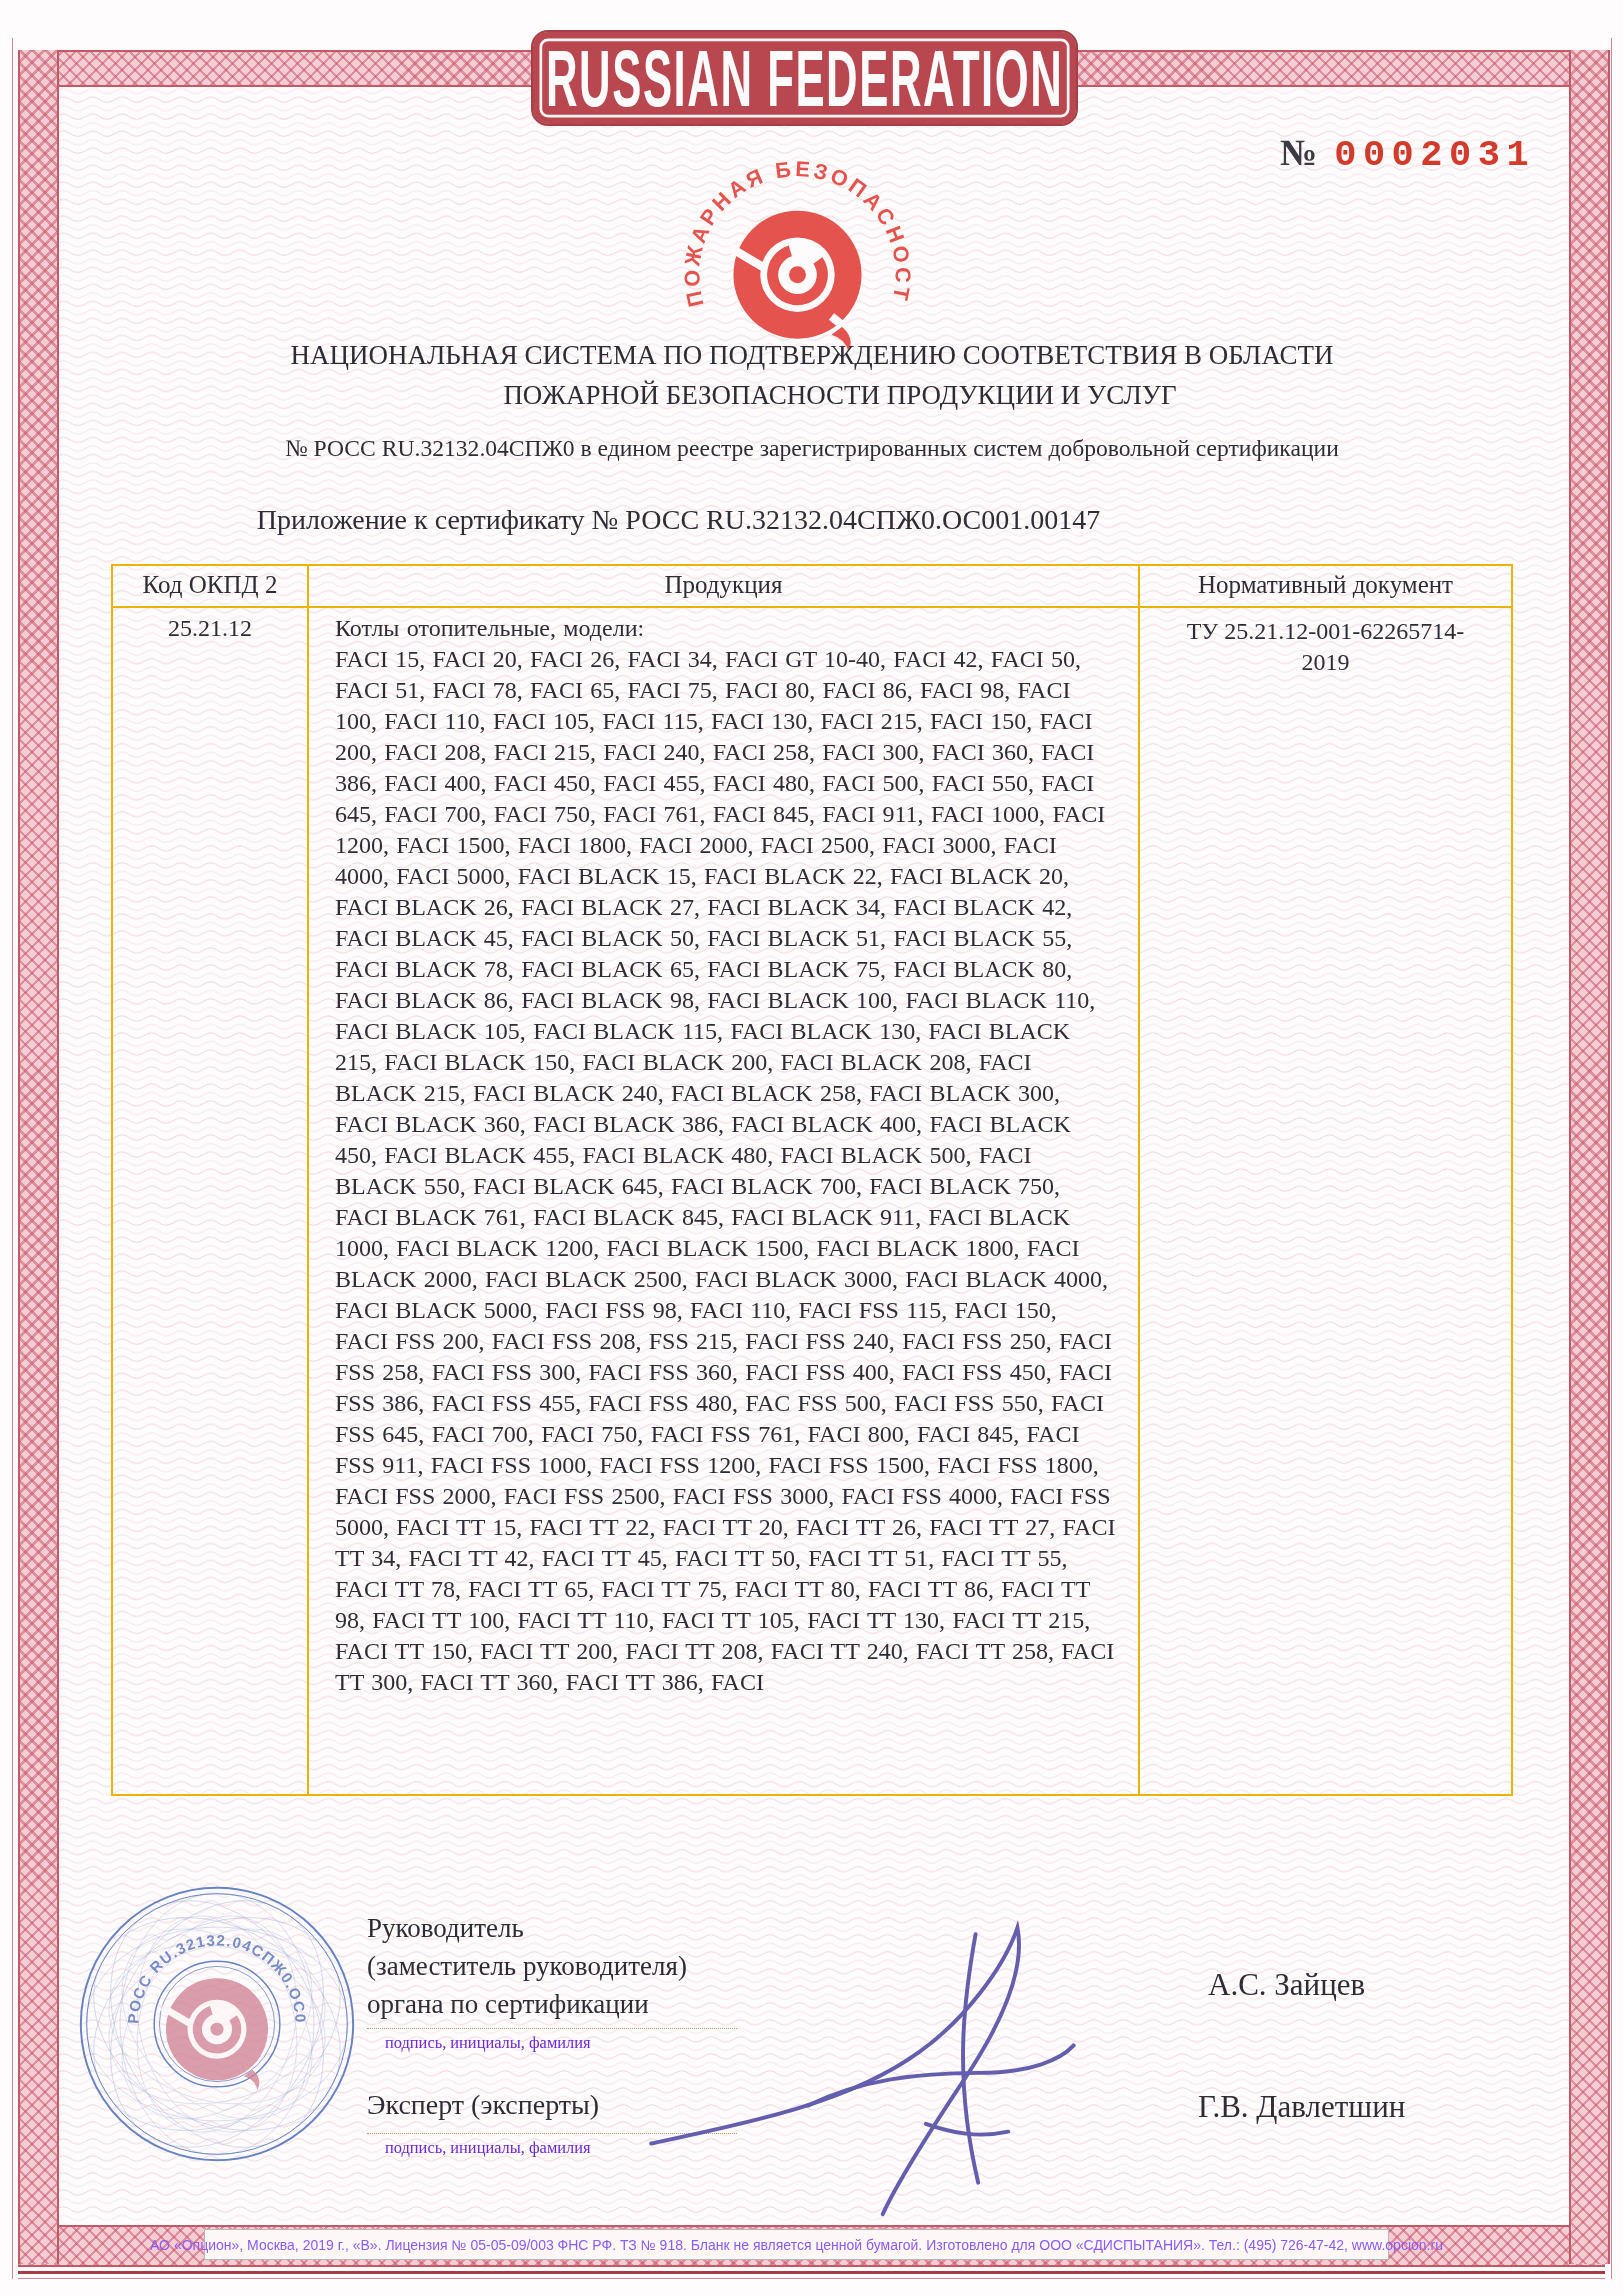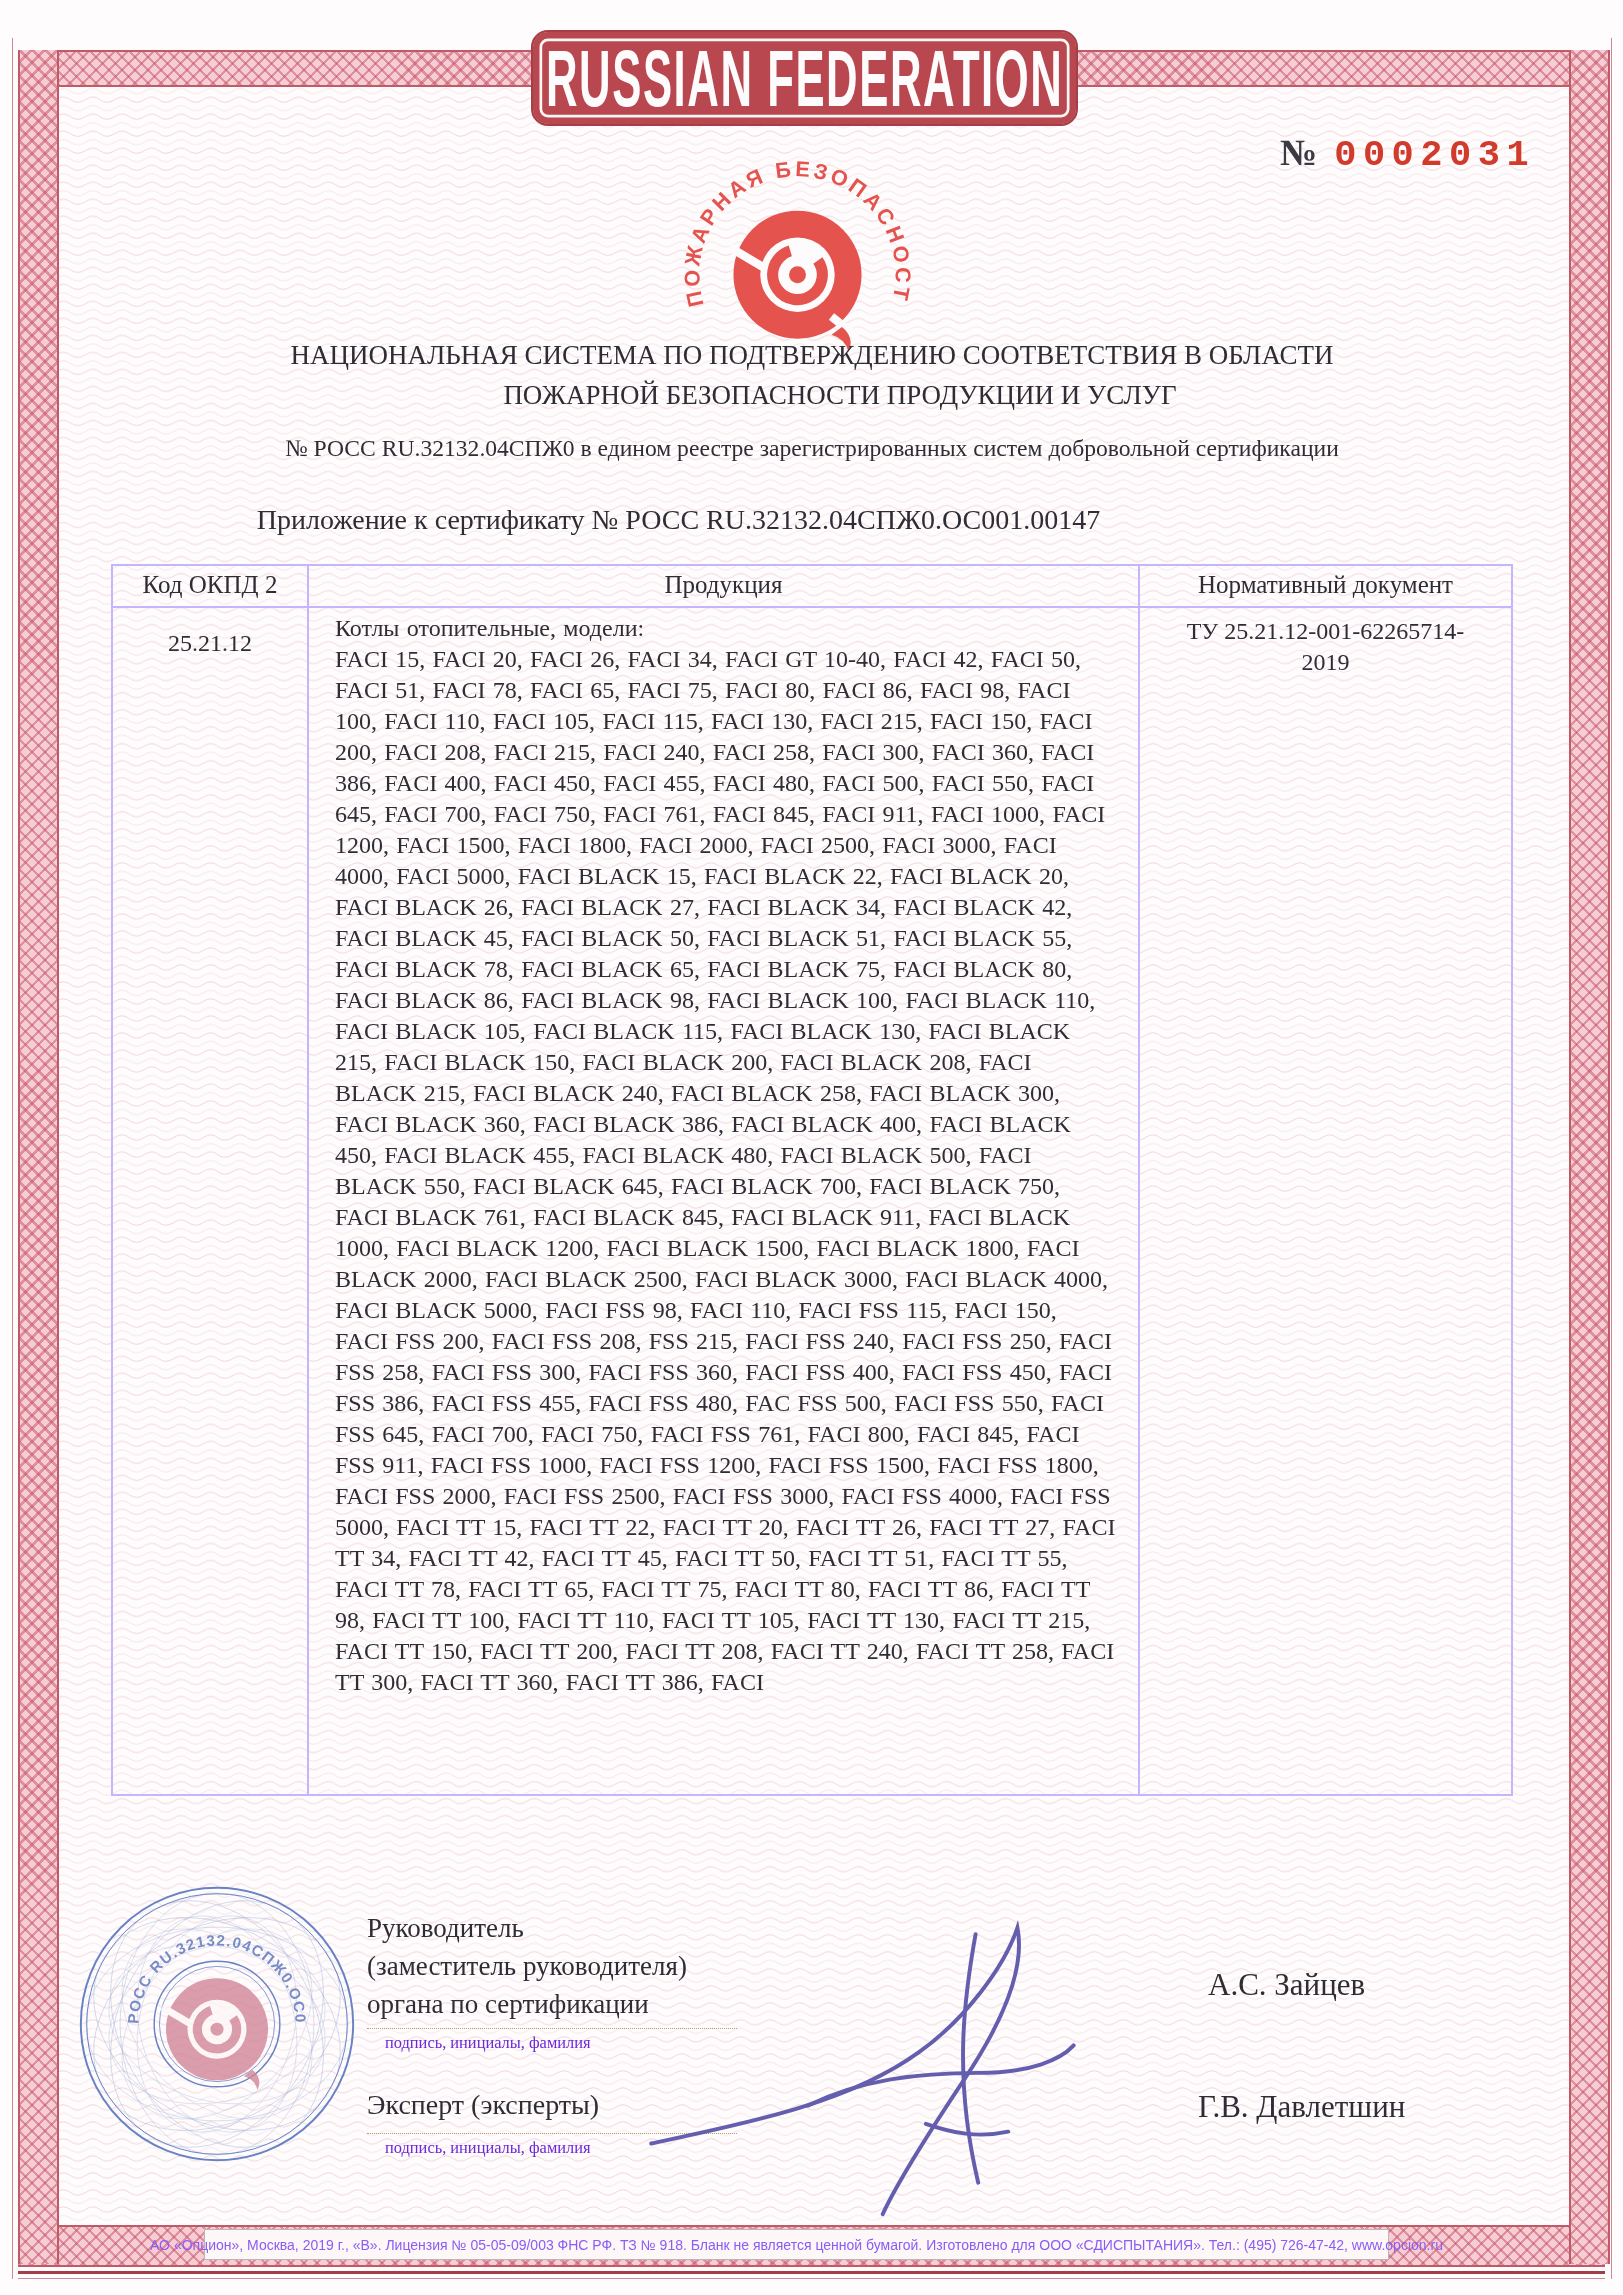--- a/index.html
+++ b/index.html
@@ -45,23 +45,23 @@
   .title-line{left:0;width:1624px;text-align:center;font-weight:400;z-index:3;}
   .title1{top:340px;font-size:27px;}
   .title2{top:380px;font-size:27px;margin-left:28px;}
   .registry{top:435px;font-size:23.6px;}
   .annex{left:0;top:504px;width:1357px;text-align:center;font-size:28px;z-index:3;}
   
   .cert-table{
     position:absolute;left:111px;top:564px;width:1401px;z-index:3;
     border-collapse:collapse;table-layout:fixed;background:transparent;
   }
-  .cert-table th,.cert-table td{border:2px solid #c4b5fd;vertical-align:top;font-weight:normal;}
+  .cert-table th,.cert-table td{border:2px solid #eab308;vertical-align:top;font-weight:normal;}
   .cert-table th{font-size:25px;text-align:center;padding:5.2px 2.6px 6.5px 2.6px;}
-  .td-okpd{font-size:24px;text-align:center;padding-top:22px;margin-top:43px;}
+  .td-okpd{font-size:24px;text-align:center;padding-top:7px;margin-top:43px;}
   .td-product{font-size:24px;line-height:31px;padding:5.2px 22px 11.8px 26px;word-spacing:1.3px;}
   .td-product .models{display:block;}
   .td-doc{font-size:24px;line-height:31px;text-align:center;padding:7.9px 39px 0 39px;}
   
   .sign-label{left:367px;font-size:27px;z-index:4;}
   .sl1{top:1913px;} .sl2{top:1951px;} .sl3{top:1989px;}
   .micro-line{left:367px;width:370px;height:0;border-top:1.3px dotted #9a8a4a;z-index:4;opacity:.8;}
   .ml1{top:2028px;} .ml2{top:2133px;}
   .caption{left:385px;font-size:16.4px;color:#6d28d9;z-index:4;}
   .cap1{top:2033px;} .cap2{top:2138px;}

